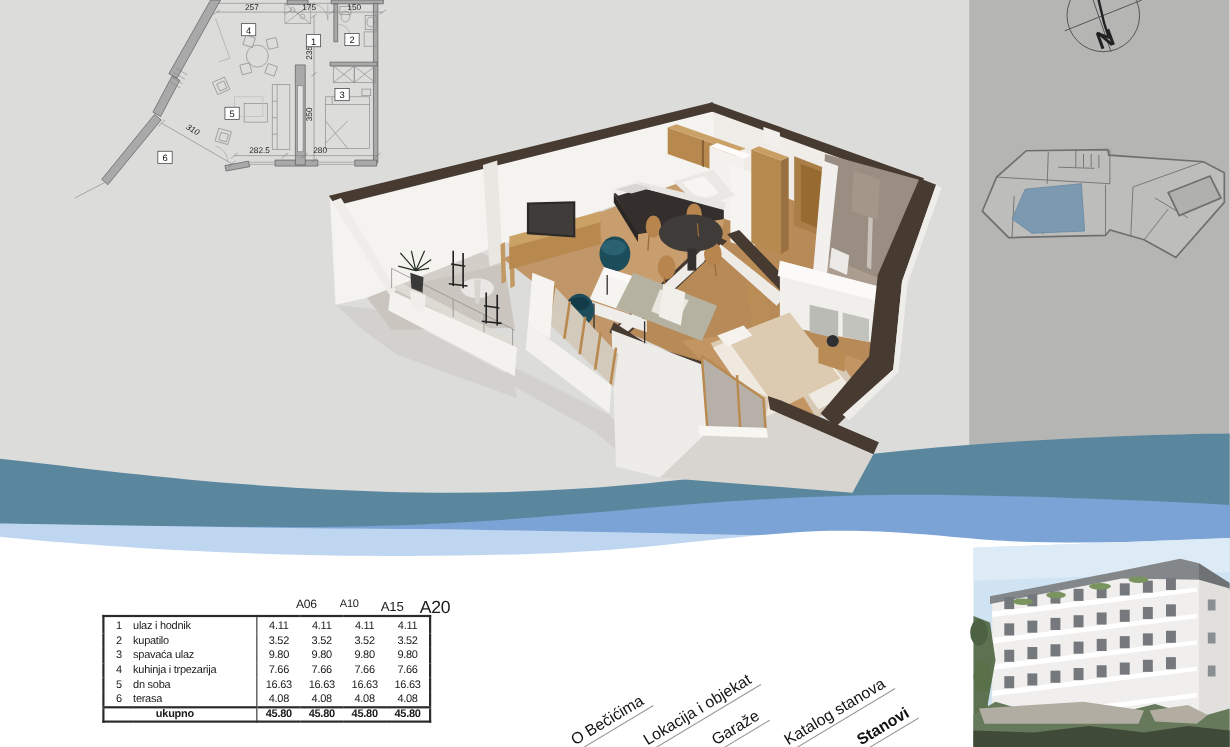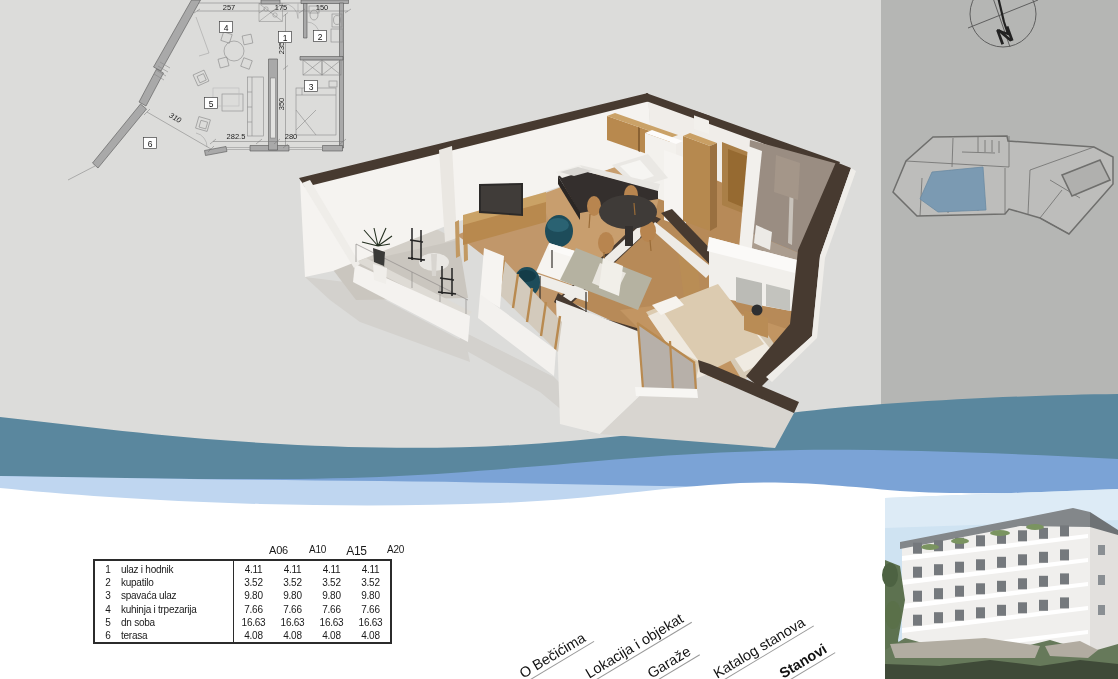--- a/index.html
+++ b/index.html
@@ -396,21 +396,21 @@
     <path d="M1045,646 L1080,641 L1098,650 L1088,658 L1050,656 Z" fill="#b2aca1"></path>
   </g>
 </svg>
 
 <div class="tablewrap">
   <div style="display:flex;height:15px;align-items:flex-start;">
     <div style="width:166px;"></div>
     <div class="ac" style="font-size:11px;">A06</div>
     <div class="ac" style="font-size:10px;">A10</div>
     <div class="ac" style="font-size:12px;">A15</div>
-    <div class="ac" style="font-size:10px;">A20</div>
+    <div class="ac" style="font-size:16px;">A20</div>
   </div>
   <table>
     <tbody>
     <tr class="first">
           <td class="i">1</td>
           <td class="l">ulaz i hodnik</td>
           <td class="n">4.11</td>
           <td class="n">4.11</td>
           <td class="n">4.11</td>
           <td class="n">4.11</td>
@@ -448,20 +448,27 @@
           <td class="n">16.63</td>
         </tr>
     <tr>
           <td class="i">6</td>
           <td class="l">terasa</td>
           <td class="n">4.08</td>
           <td class="n">4.08</td>
           <td class="n">4.08</td>
           <td class="n">4.08</td>
         </tr>
+    <tr class="tot">
+          <td colspan="2" style="text-align:center;padding-right:10px;">ukupno</td>
+          <td class="n b">45.80</td>
+          <td class="n b">45.80</td>
+          <td class="n b">45.80</td>
+          <td class="n b">45.80</td>
+        </tr>
   </tbody>
     </table>
 </div>
 
 <div class="menu" style="left:524px;top:666px;">O Bečićima</div>
 <div class="menu" style="left:590px;top:666px;">Lokacija i objekat</div>
 <div class="menu" style="left:652px;top:666px;">Garaže</div>
 <div class="menu" style="left:718px;top:666px;">Katalog stanova</div>
 <div class="menu" style="left:784px;top:666px;font-weight:bold;">Stanovi</div>
 

